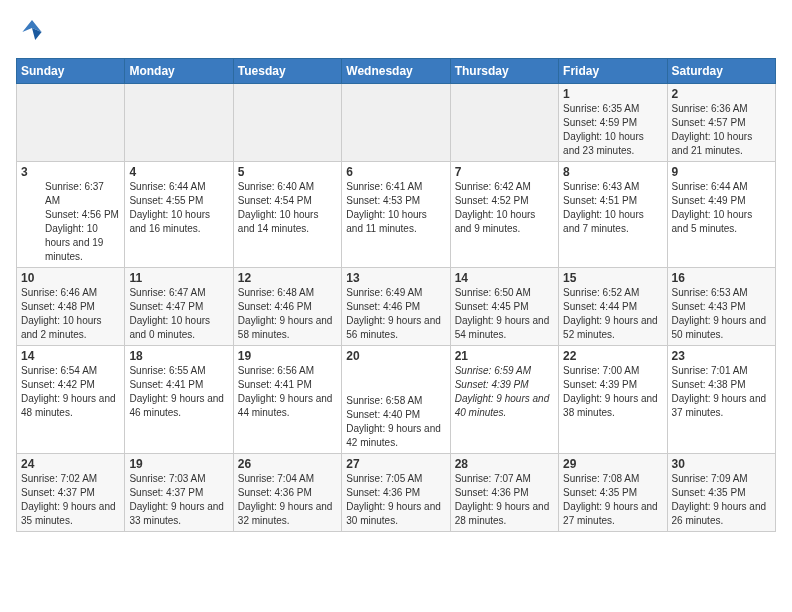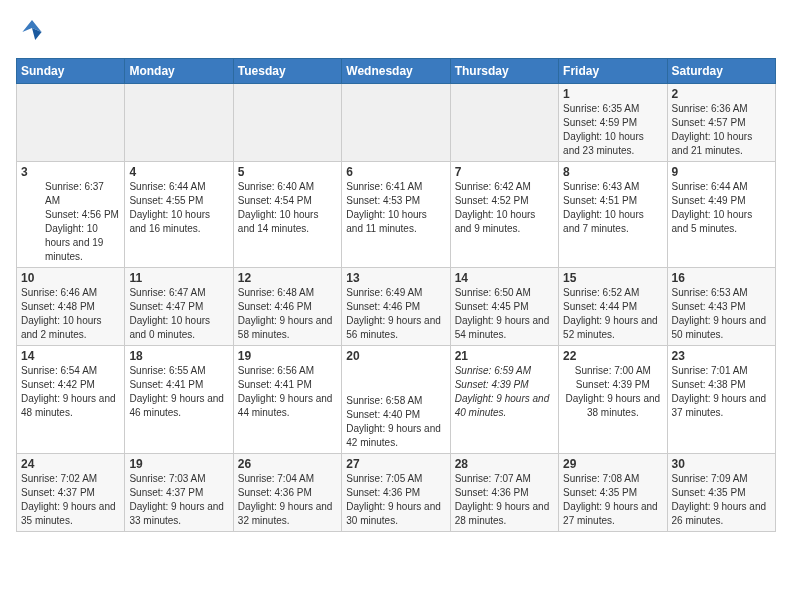--- a/index.html
+++ b/index.html
@@ -250,21 +250,21 @@
 Daylight: 9 hours and 42 minutes.</div>
         </td>
         <td>
           <span class="day-num">21</span>
           <div class="day-info" style="white-space: pre-line; font-style: italic;">Sunrise: 6:59 AM
 Sunset: 4:39 PM
 Daylight: 9 hours and 40 minutes.</div>
         </td>
         <td>
           <span class="day-num">22</span>
-          <div class="day-info" style="white-space: pre-line; text-align: center;">Sunrise: 7:00 AM
+          <div class="day-info" style="white-space: pre-line;">Sunrise: 7:00 AM
 Sunset: 4:39 PM
 Daylight: 9 hours and 38 minutes.</div>
         </td>
         <td>
           <span class="day-num">23</span>
           <div class="day-info" style="white-space: pre-line;">Sunrise: 7:01 AM
 Sunset: 4:38 PM
 Daylight: 9 hours and 37 minutes.</div>
         </td>
       </tr>

